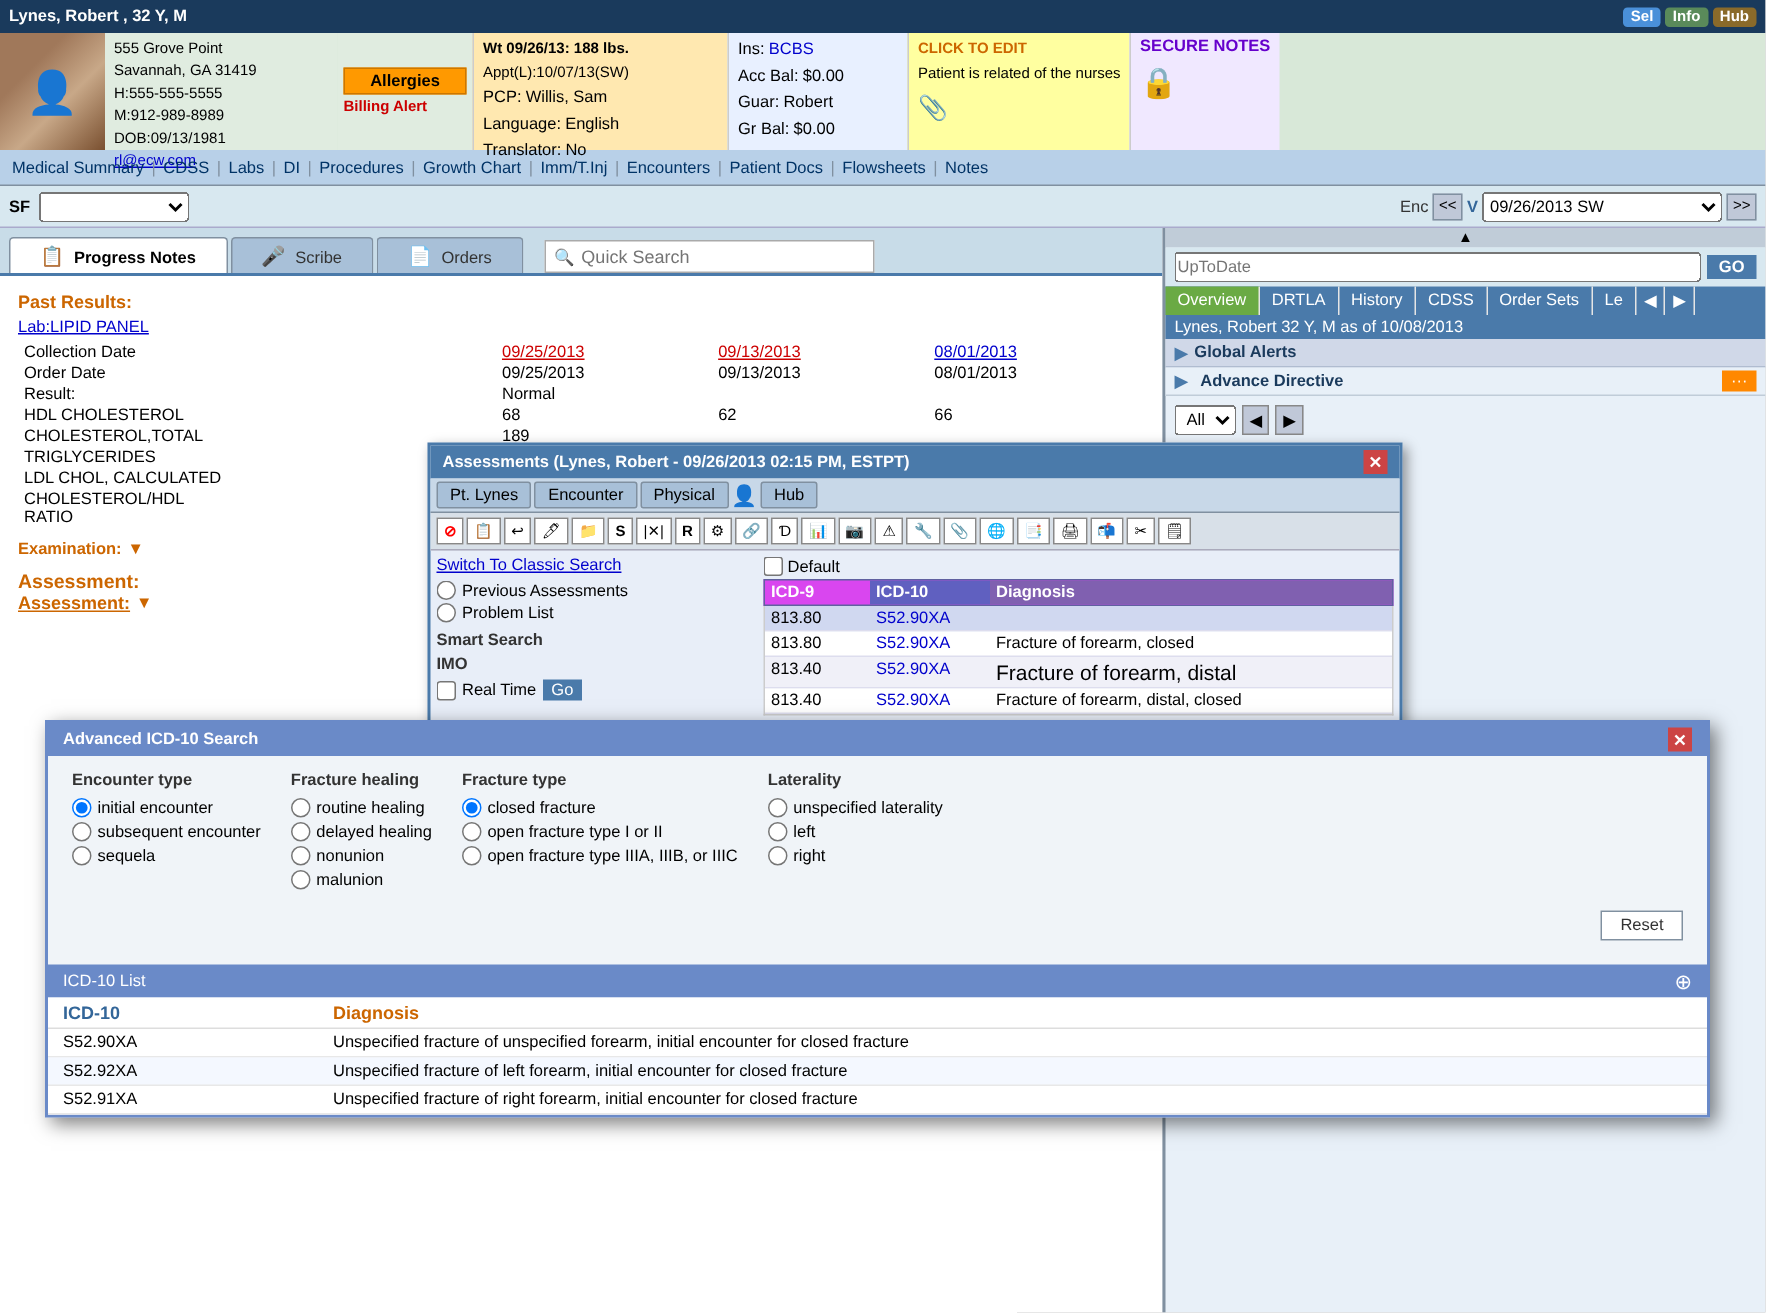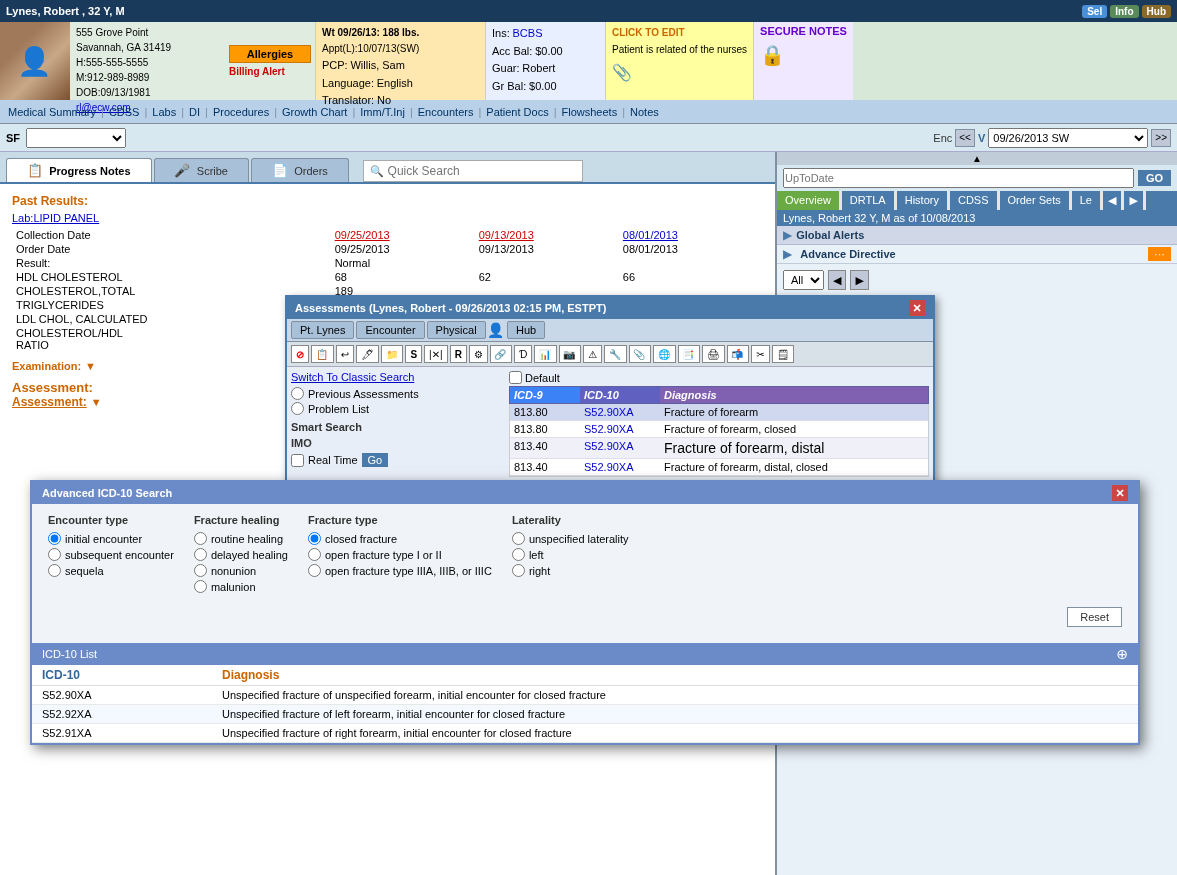--- a/index.html
+++ b/index.html
@@ -40,21 +40,21 @@
     .tab-bar { display: flex; align-items: flex-end; background: #c8dce8; height: 32px; padding: 0 6px; border-bottom: 2px solid #4a7aaa; gap: 2px; }
     .tab { padding: 4px 20px; background: #a8c0d8; border: 1px solid #8090a0; border-bottom: none; cursor: pointer; font-size: 11px; color: #333; border-radius: 3px 3px 0 0; }
     .tab.active { background: white; font-weight: bold; color: #000; }
     .tab-icon { font-size: 13px; margin-right: 3px; }
 
     
     .uptodate-bar { display: flex; align-items: center; background: #d8e8f0; padding: 3px 6px; gap: 4px; }
     .uptodate-input { height: 20px; flex: 1; font-size: 11px; }
     .go-btn { background: #4a7aaa; color: white; border: none; padding: 2px 8px; font-size: 11px; cursor: pointer; font-weight: bold; }
     .right-tabs { display: flex; background: #4a7aaa; }
-    .right-tab { padding: 3px 8px; color: white; font-size: 11px; cursor: pointer; border-right: 3px solid #e5e5e5; }
+    .right-tab { padding: 3px 8px; color: white; font-size: 11px; cursor: pointer; border-right: 1px solid #e5e5e5; }
     .right-tab.active { background: #6aaa44; }
     .right-tab.nav-arrow { padding: 3px 5px; }
     .patient-info-line { background: #4a7aaa; color: white; padding: 2px 6px; font-size: 11px; }
     .alert-row { display: flex; align-items: center; background: #d0d8e8; padding: 2px 6px; border-bottom: 1px solid #b0bcd0; cursor: pointer; }
     .alert-icon { color: #4a7aaa; margin-right: 4px; font-size: 12px; }
     .alert-title { font-weight: bold; font-size: 11px; color: #1a3a5c; }
     .adv-dir-row { display: flex; align-items: center; background: #e8f0f8; padding: 2px 6px; border-bottom: 1px solid #c0ccd8; cursor: pointer; justify-content: space-between; }
     .orange-menu-btn { background: #ff8800; color: white; border: none; padding: 1px 6px; font-size: 11px; cursor: pointer; }
 
     
@@ -455,30 +455,29 @@
         </div>
       </div>
       <div style="flex:2; margin-left:8px;">
         <div style="display:flex; align-items:center; justify-content:space-between; margin-bottom:2px;">
           <label class="default-check">
             <input type="checkbox" style="">
             <span>Default</span>
           </label>
         </div>
 
-        <div style="display:grid; grid-template-columns:70px 80px 1fr; background:#3b82f6; border:1px solid #6060a0;font-style:italic;">
+        <div style="display:grid; grid-template-columns:70px 80px 1fr; background:#d946ef; border:1px solid #6060a0;">
           <div style="color:white; padding:2px 4px; font-weight:bold; font-size:11px;">ICD-9</div>
           <div style="color:white; padding:2px 4px; font-weight:bold; font-size:11px; background:#6060c0;">ICD-10</div>
           <div style="color:white; padding:2px 4px; font-weight:bold; font-size:11px; background:#8060b0;">Diagnosis</div>
         </div>
         <div style="border:1px solid #ccc; border-top:none; max-height:80px; overflow-y:auto;">
           <div style="display:grid; grid-template-columns:70px 80px 1fr; background:#d0d8f0; border-bottom:1px solid #dde; cursor:pointer;">
             <div style="padding:2px 4px; font-size:11px;">813.80</div>
             <div style="padding:2px 4px; font-size:11px; color:#0000cc;">S52.90XA</div>
-            <div style="padding:2px 4px; font-size:11px;">Fracture of forearm</div>
           </div>
           <div style="display:grid; grid-template-columns:70px 80px 1fr; background:white; border-bottom:1px solid #dde; cursor:pointer;">
             <div style="padding:2px 4px; font-size:11px;">813.80</div>
             <div style="padding:2px 4px; font-size:11px; color:#0000cc;">S52.90XA</div>
             <div style="padding:2px 4px; font-size:11px;">Fracture of forearm, closed</div>
           </div>
           <div style="display:grid; grid-template-columns:70px 80px 1fr; background:#f0f0f8; border-bottom:1px solid #dde; cursor:pointer;">
             <div style="padding:2px 4px; font-size:11px;">813.40</div>
             <div style="padding:2px 4px; font-size:11px; color:#0000cc;">S52.90XA</div>
             <div style="padding:2px 4px; font-size:14px;">Fracture of forearm, distal</div>

